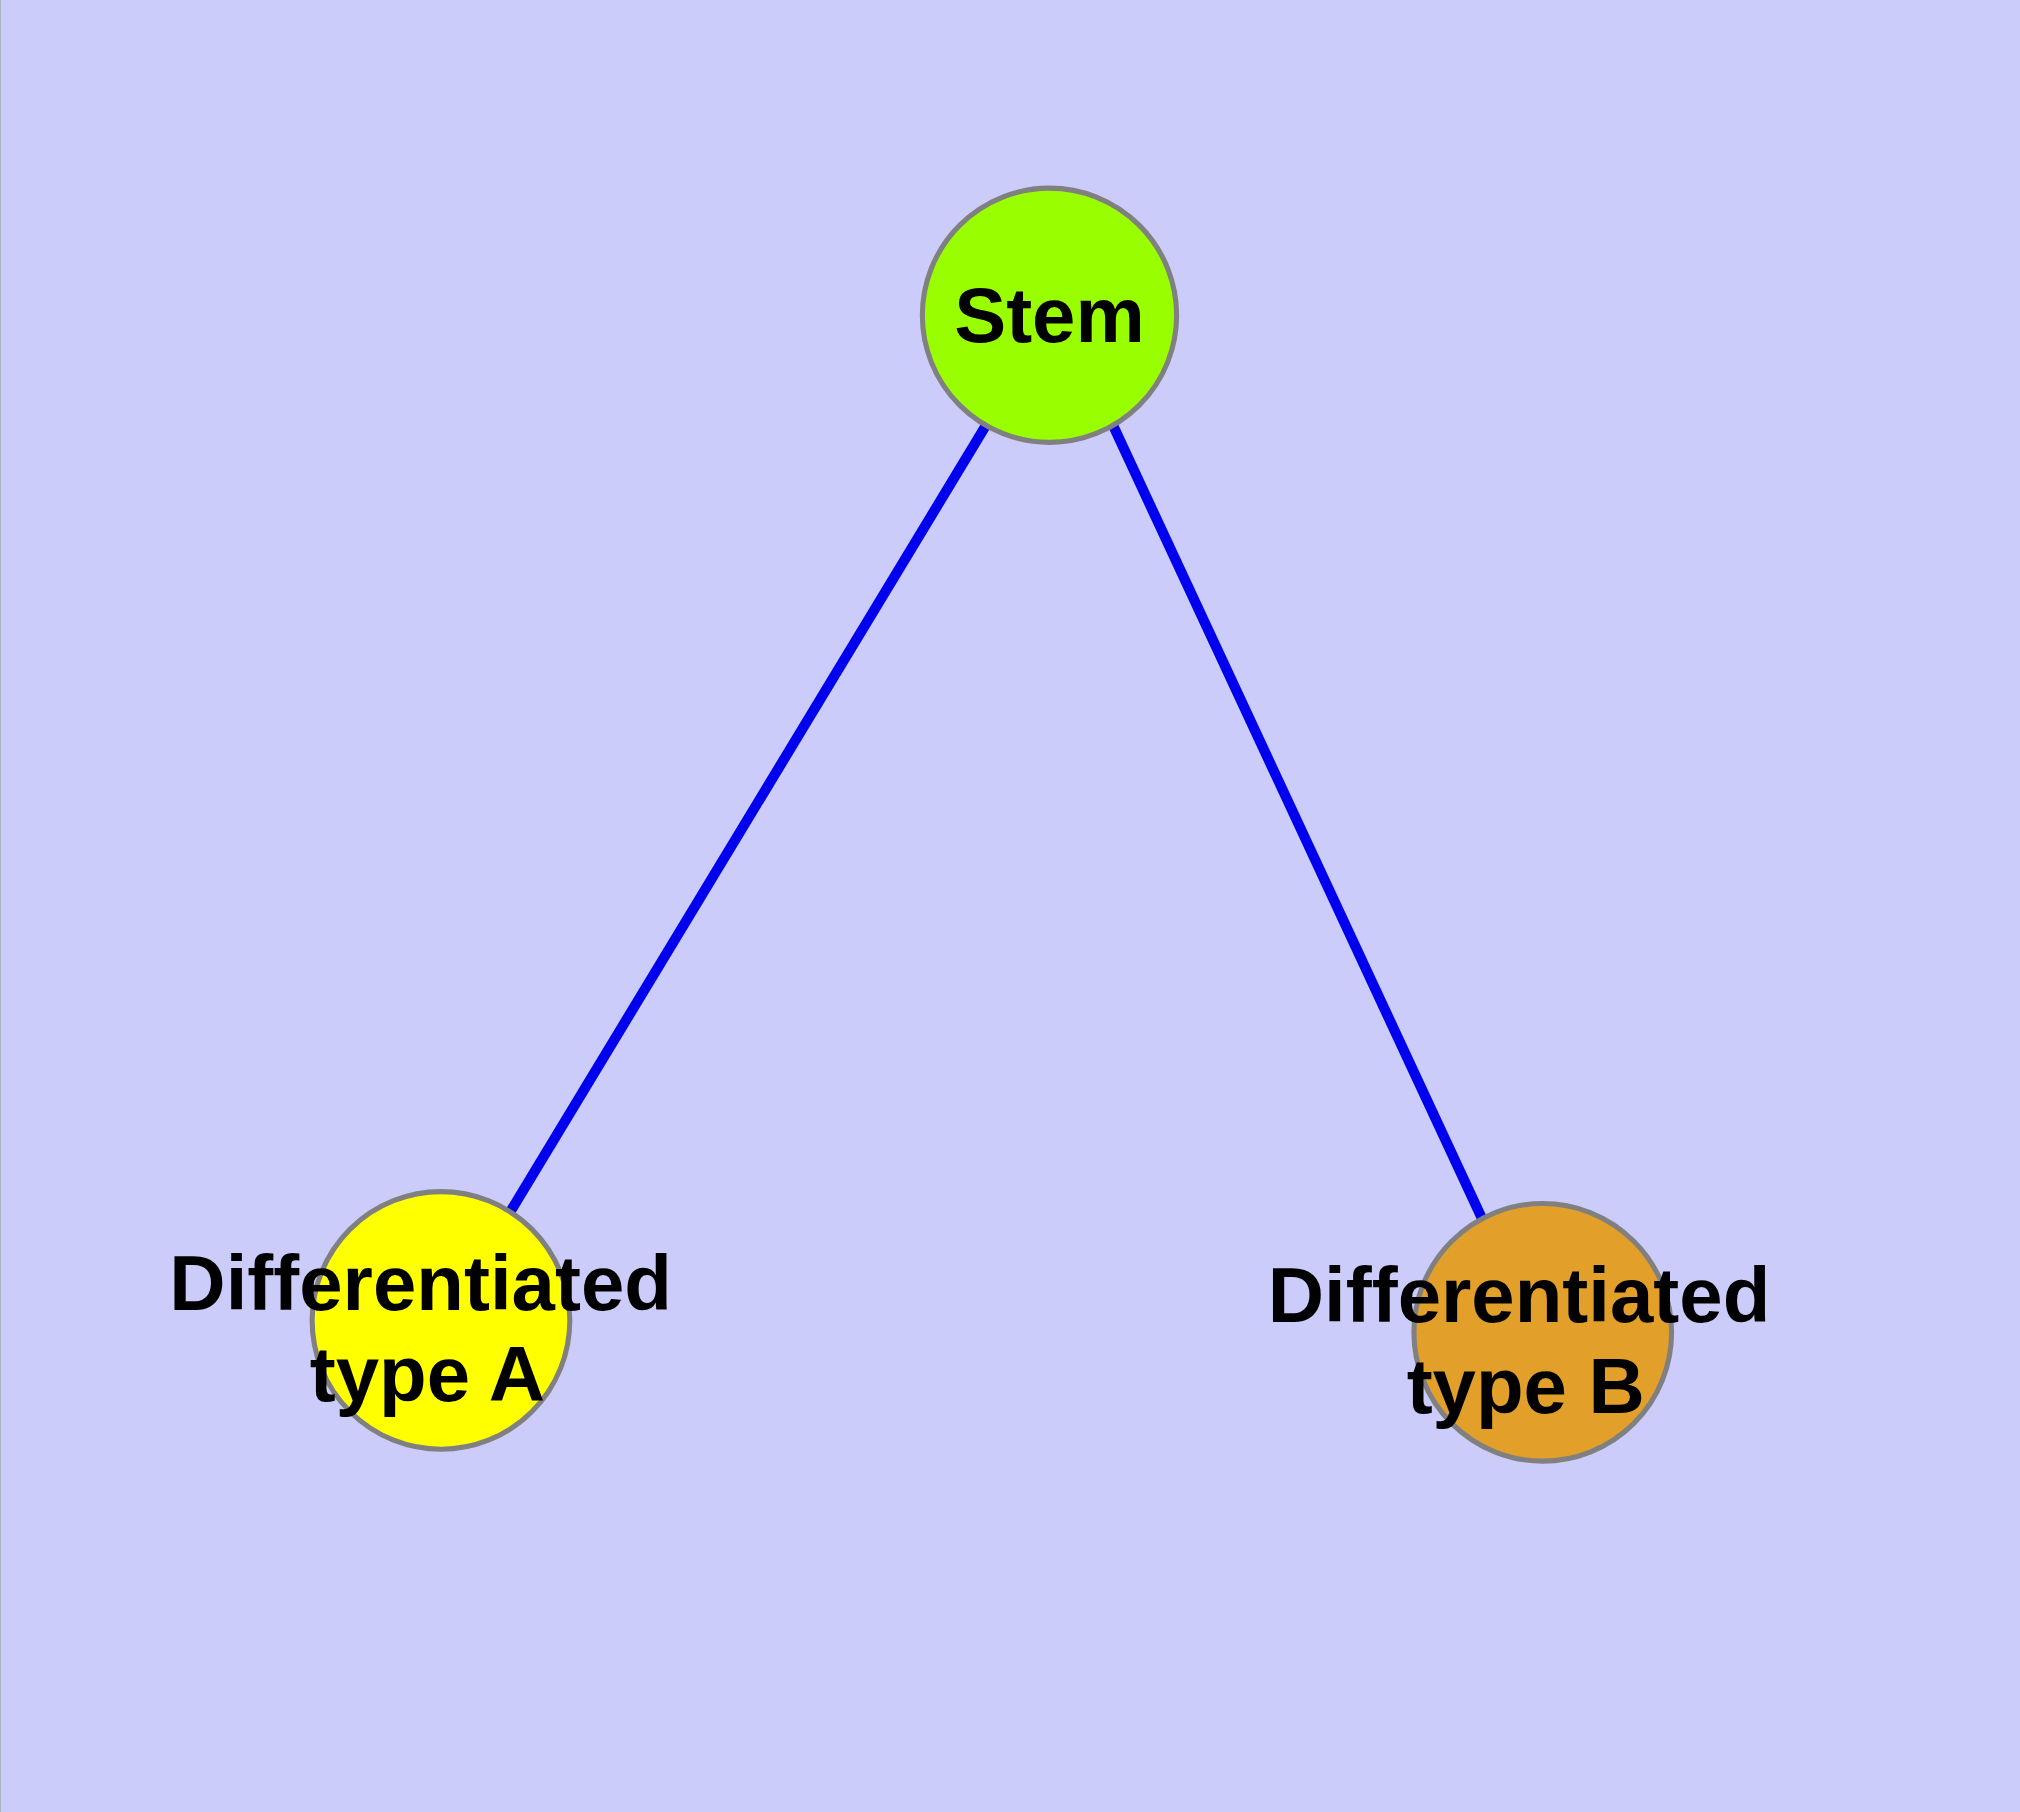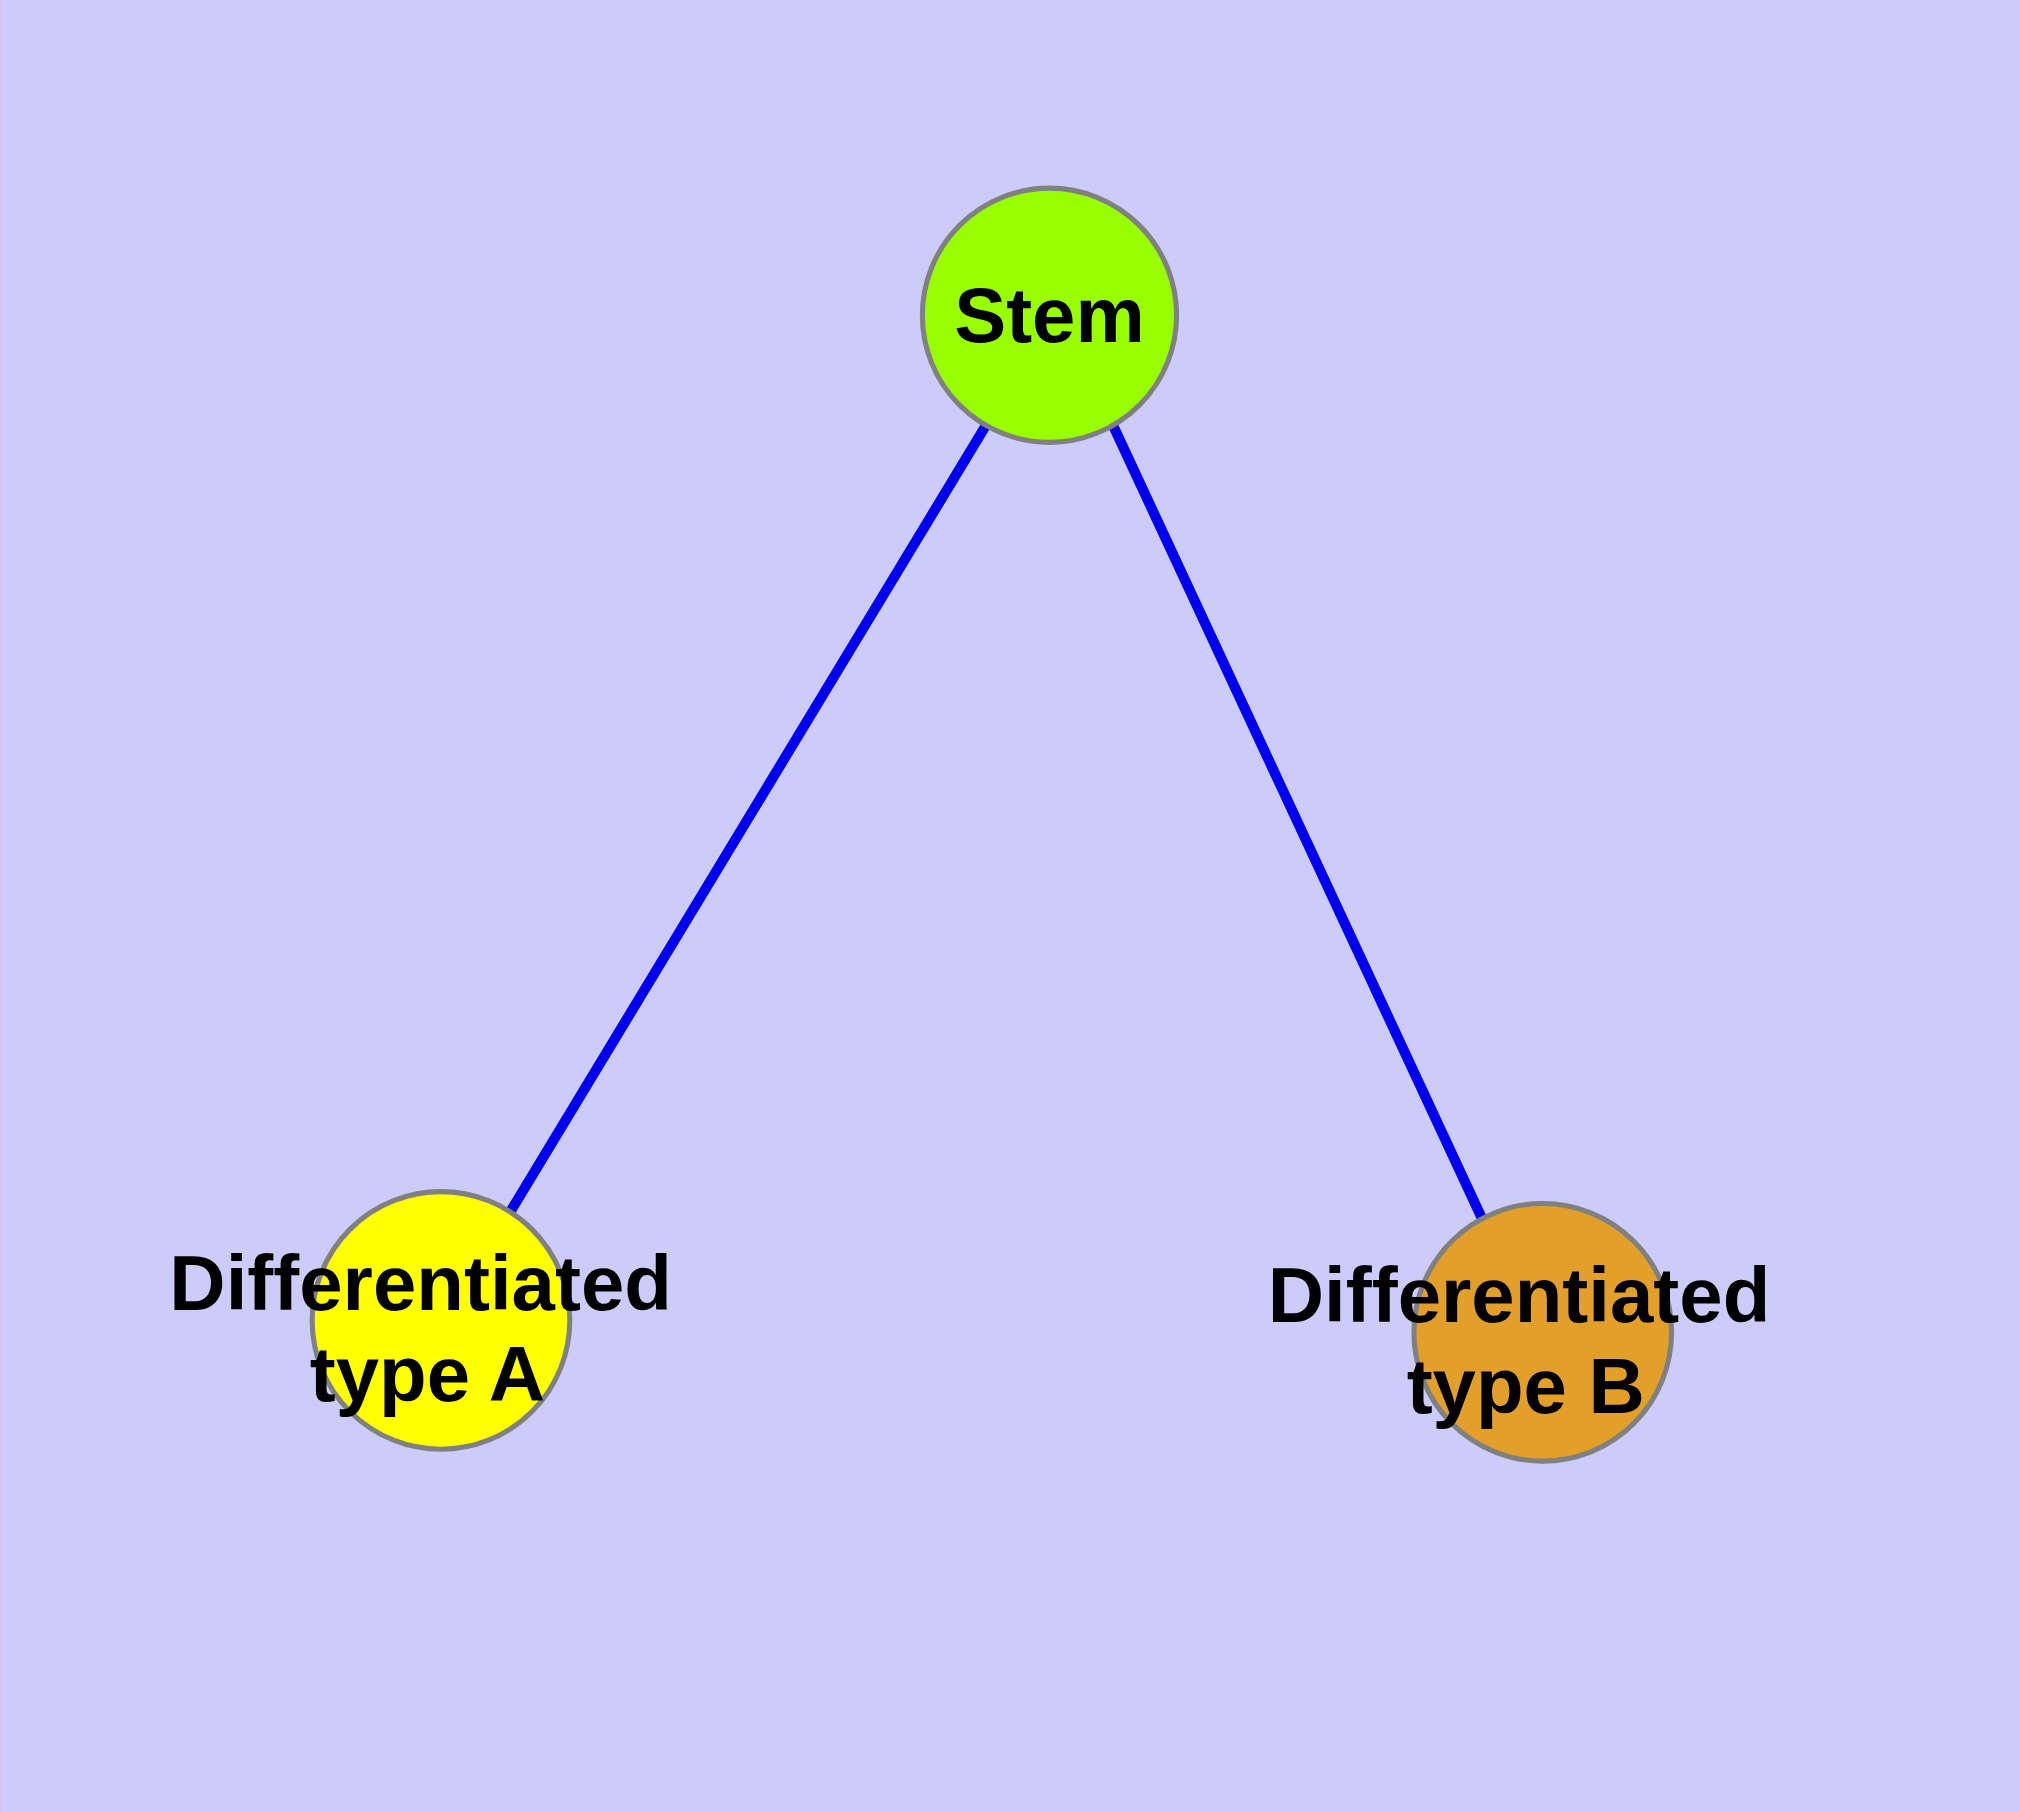--- a/index.html
+++ b/index.html
@@ -4,21 +4,21 @@
 <style>
   html, body {
     margin: 0;
     padding: 0;
     background: #ccccfb;
   }
   #canvas {
     position: relative;
     width: 2021px;
     height: 1812px;
-    background: #fca5a5;
+    background: #4d7c0f;
     overflow: hidden;
     font-family: "Liberation Sans", sans-serif;
   }
   #graph-svg {
     position: absolute;
     left: 0;
     top: 0;
     width: 2021px;
     height: 1812px;
     display: block;

